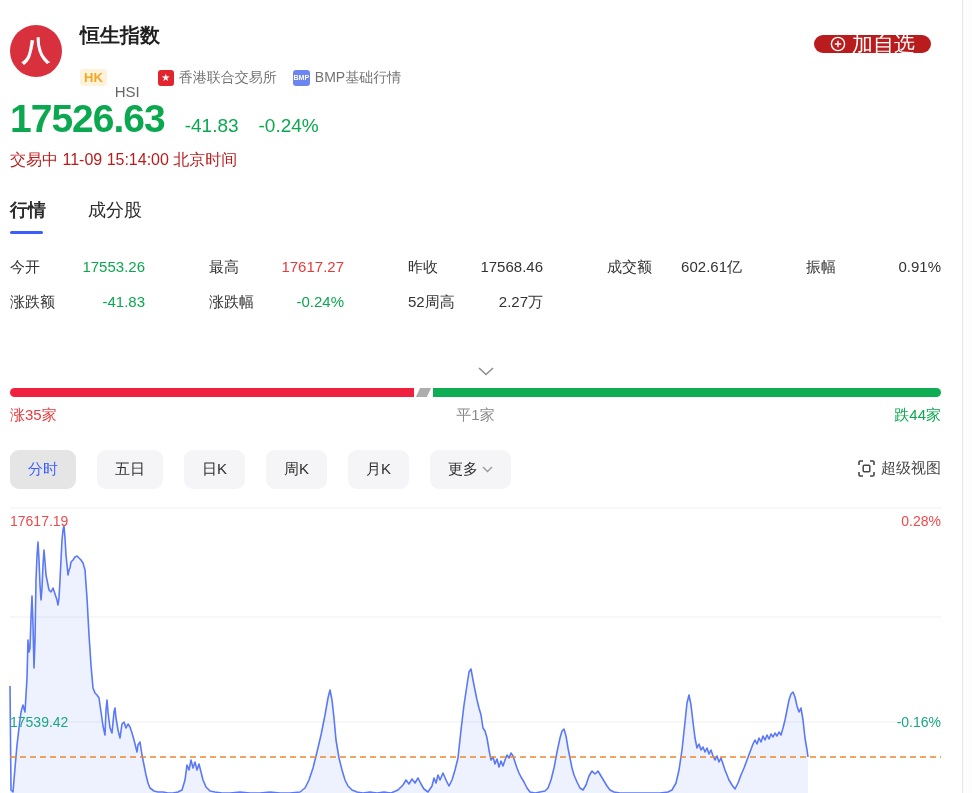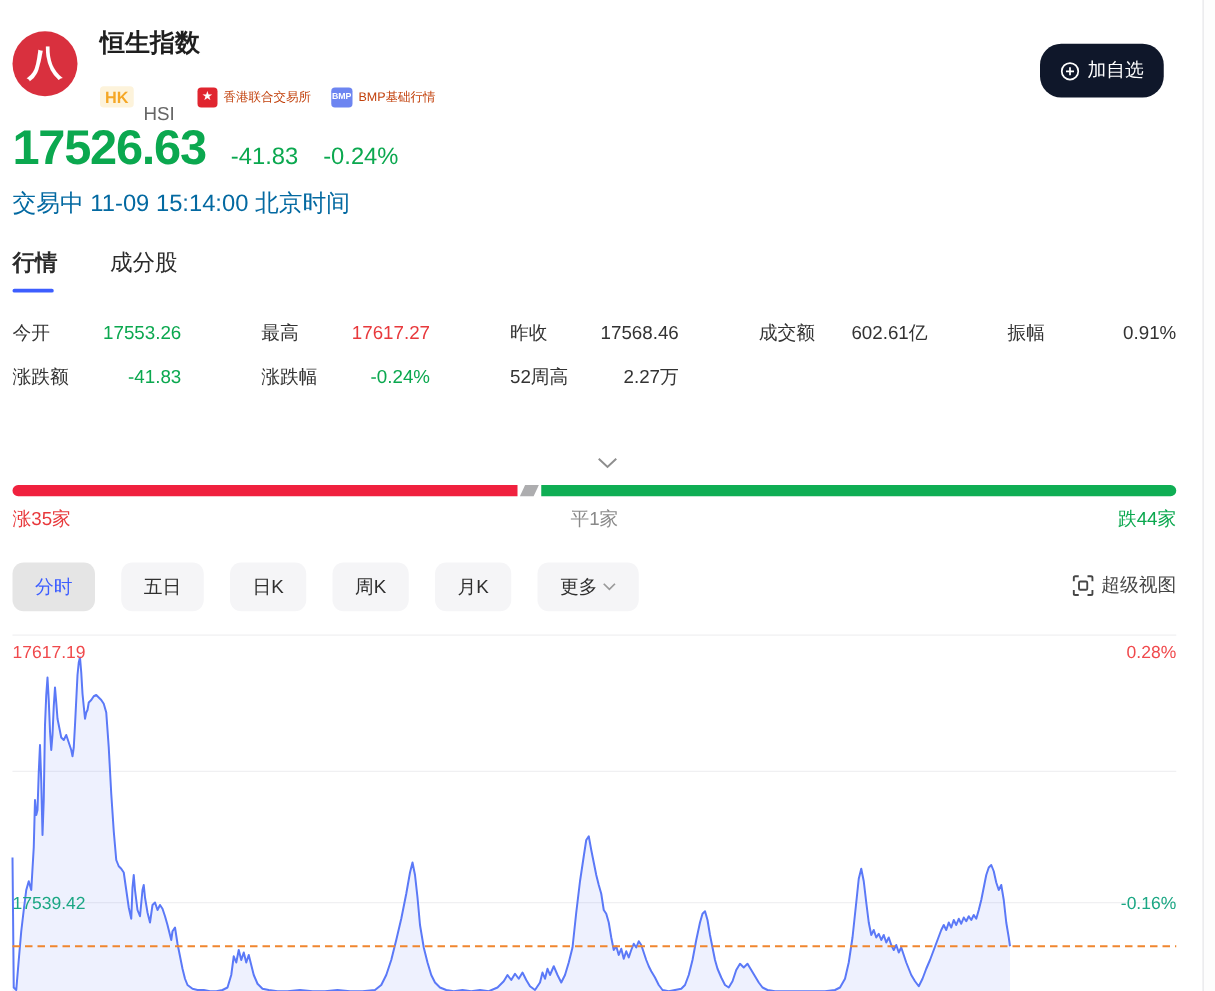--- a/index.html
+++ b/index.html
@@ -15,31 +15,31 @@
   .hdr-main { position:absolute; left:70px; top:0; }
   .idx-title { font-size:20px; font-weight:bold; color:#1f1f1f; line-height:26px; }
   .badges { display:flex; align-items:center; margin-top:7px; gap:8px; }
   .hk-badge { background:#fdf3db; color:#f5a726; font-weight:bold; font-size:13px;
               padding:1px 4px; border-radius:3px; }
   .sym { color:#666; font-size:15px; margin-right:10px;margin-top:28px; }
   .ex-ico { width:16px; height:16px; border-radius:3px; background:#e0252f; color:#fff;
             font-size:10px; display:inline-flex; align-items:center; justify-content:center; }
   .bmp-ico { width:17px; height:16px; border-radius:3px; background:#6d85f1; color:#fff;
              font-size:7px; font-weight:bold; display:inline-flex; align-items:center; justify-content:center; }
-  .badge-txt { font-size:10px; color:#c2410c; margin-left:-3px; }
-  .fav-btn { position:absolute; right:0; top:13px; height:43px; border:none; cursor:pointer;
-             background:#0f172a; color:#fff; font-size:15px; border-radius:17px;
+  .badge-txt { font-size:14px; color:#737373; margin-left:-3px; }
+  .fav-btn { position:absolute; right:0; top:13px; height:18px; border:none; cursor:pointer;
+             background:#b91c1c; color:#fff; font-size:21px; border-radius:17px;
              padding:0 16px; display:flex; align-items:center; gap:6px;
              font-family:inherit; }
 
   
   .quote { position:absolute; top:97px; left:10px; display:flex; align-items:baseline; gap:20px; }
   .px { font-size:39px; font-weight:600; color:#0ba84f; letter-spacing:-1px; }
   .chg { font-size:19px; color:#0ba84f; }
-  .status { position:absolute; top:150px; left:10px; font-size:19px; color:#0369a1; }
+  .status { position:absolute; top:150px; left:10px; font-size:16px; color:#b91c1c; }
 
   
   .tabs { position:absolute; top:198px; left:10px; display:flex; gap:42px; }
   .tab { font-size:18px; color:#2b2b2b; cursor:pointer; text-align:left; }
   .tab.on { font-weight:bold; }
   .tab .bar { width:33px; height:3px; border-radius:2px; background:transparent; margin-top:9px; }
   .tab.on .bar { background:#3d5eff; }
 
   
   .stats { position:absolute; top:256px; left:10px; right:31px;

